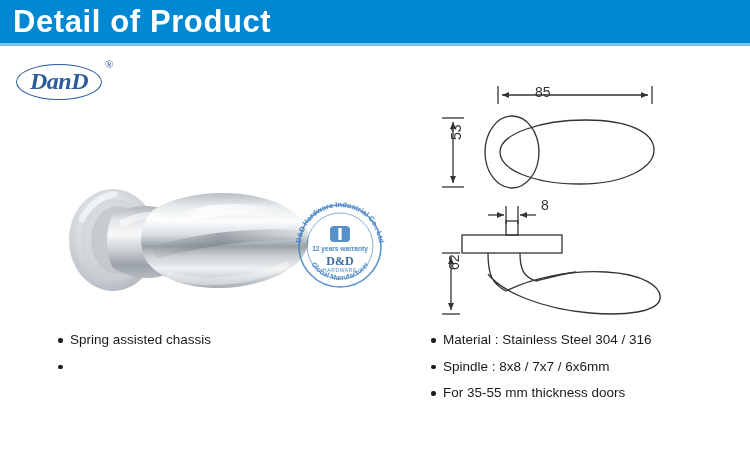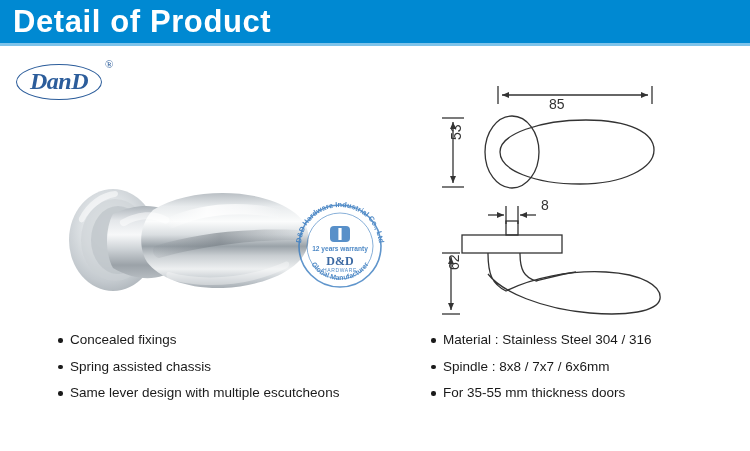--- a/index.html
+++ b/index.html
@@ -312,23 +312,21 @@
                  C212,196 232,208 230,221
                  C227,234 196,238 160,235
                  C112,231 72,214 58,196"></path>
         <path d="M90,175 C90,192 94,199 106,203
                  C118,200 132,196 146,194"></path>
       </g>
     </svg>
   </div>
 
   <div class="spec-col spec-left">
-    <div class="spec-item">Concealed fixings</div>
     <div class="spec-item">Spring assisted chassis</div>
-    <div class="spec-item">Same lever design with multiple escutcheons</div>
     <div class="spec-item cont" style="padding-left:22px;">
       
     </div>
   </div>
 
   <div class="spec-col spec-right">
     <div class="spec-item">Material : Stainless Steel 304 / 316</div>
     <div class="spec-item">Spindle : 8x8 / 7x7 / 6x6mm</div>
     <div class="spec-item">For 35-55 mm thickness doors</div>
   </div>
@@ -339,17 +337,17 @@
     <div class="dim-label dim-62">62</div>
   </div>
 
 <style>
   .dim-label {
     position: absolute;
     font-family: "Liberation Sans", sans-serif;
     font-size: 14px;
     color: #333333;
   }
-  .dim-85 { left: 535px; top: 96px; margin-left: 14px; }
+  .dim-85 { left: 535px; top: 84px; }
   .dim-53 { left: 448px; top: 140px; transform: rotate(-90deg); transform-origin: left top; }
   .dim-8  { left: 541px; top: 197px; }
   .dim-62 { left: 446px; top: 270px; transform: rotate(-90deg); transform-origin: left top; }
 </style>
 
 </body></html>

